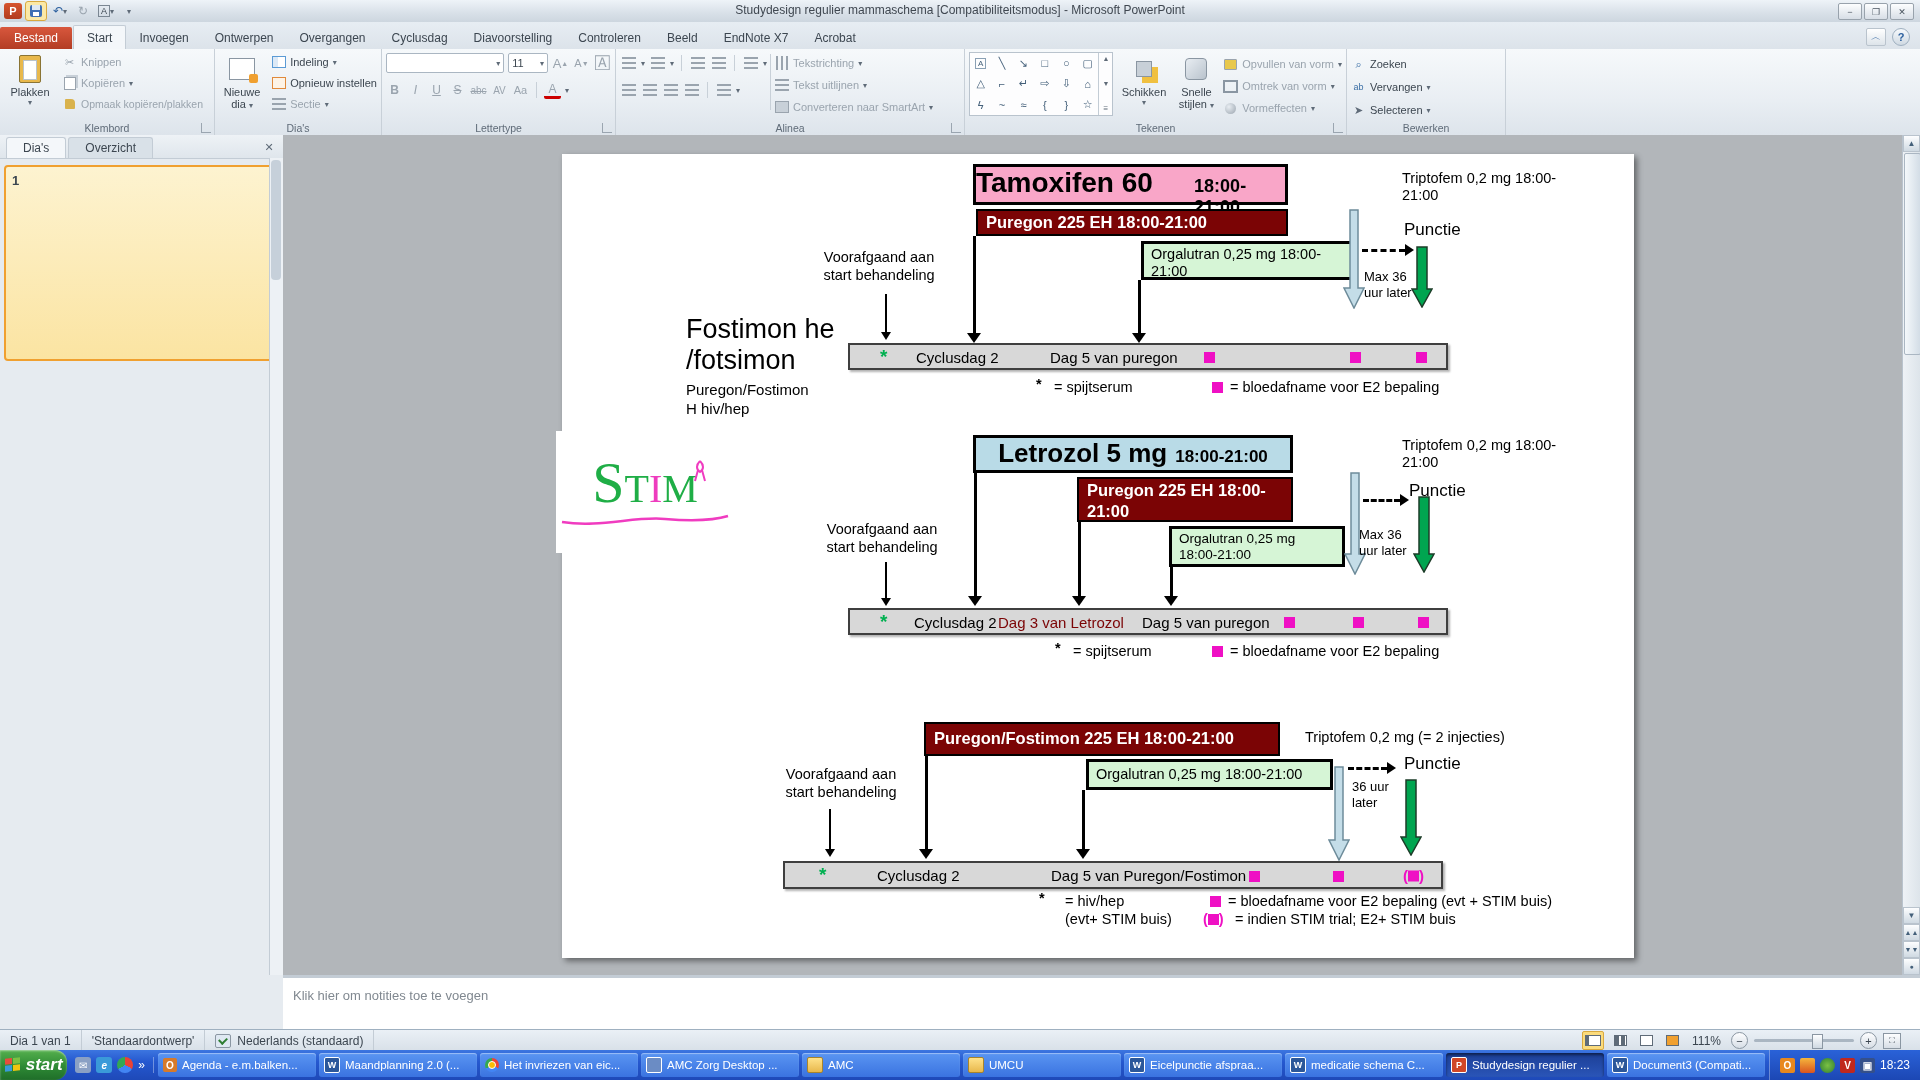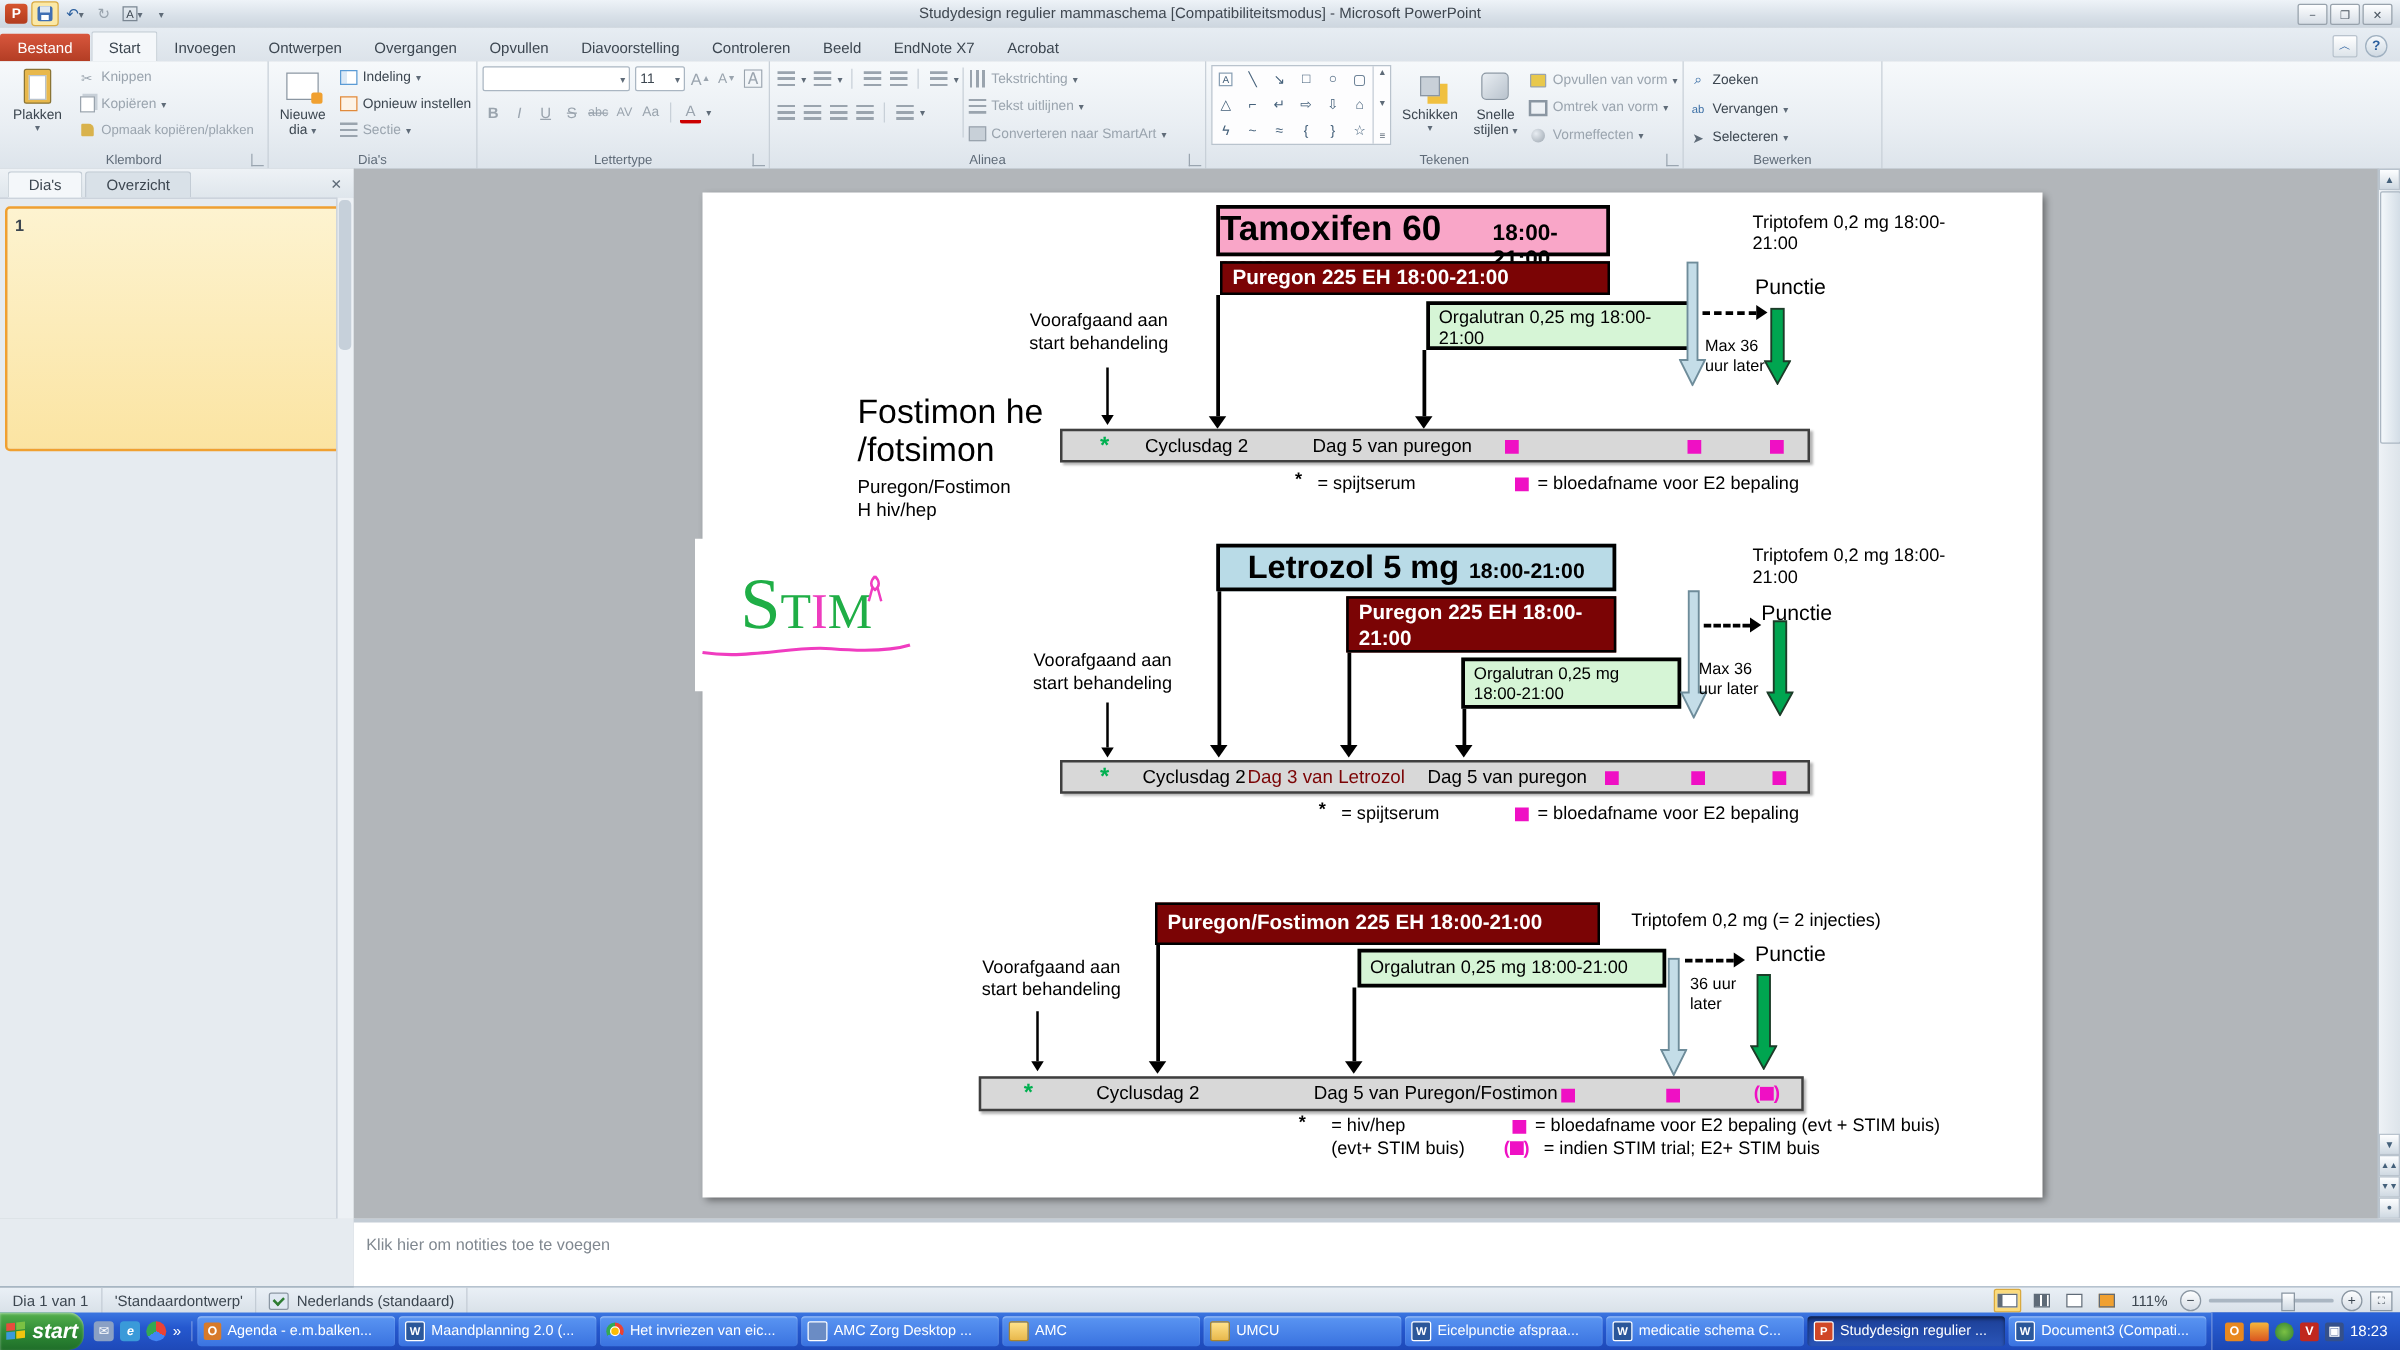--- a/index.html
+++ b/index.html
@@ -103,21 +103,21 @@
   .ribbonmark{position:absolute;left:99px;top:2px}
   
   .notes{position:absolute;top:975px;left:283px;right:0;height:54px;background:#fff;border-top:3px solid #c3ccd5}
   .notes span{display:block;padding:10px 0 0 10px;font-size:13px;color:#808890}
   .notesleft{position:absolute;top:975px;left:0;width:283px;height:54px;background:#e6ebf0;border-right:1px solid #aab6c2}
   
   .status{position:absolute;top:1029px;left:0;width:1920px;height:21px;background:linear-gradient(#eaf0f6,#d8e0e8);border-top:1px solid #9fb0c0;font-size:12px;color:#3c4650;display:flex;align-items:center}
   .stitem{padding:0 10px;height:100%;display:flex;align-items:center;border-right:1px solid #c3ccd5;gap:6px}
   .spell{width:14px;height:12px;background:#dfe8f2;border:1px solid #8a96a2;position:relative;border-radius:2px}
   .spell:after{content:"";position:absolute;left:3px;top:2px;width:6px;height:4px;border-left:2px solid #2e7d32;border-bottom:2px solid #2e7d32;transform:rotate(-45deg)}
-  .stright{margin-left:auto;display:flex;align-items:center;gap:6px;padding-right:6px;height:100%}
+  .stright{margin-left:auto;display:flex;align-items:center;gap:6px;padding-right:19px;height:100%}
   .vb{width:20px;height:17px;display:flex;align-items:center;justify-content:center;border-radius:2px}
   .vb.sel{background:#fbdb7c;border:1px solid #d9a93f}
   .vico{width:11px;height:9px;border:1px solid #5f6b78;background:#fff}
   .vico.split{border-left:4px solid #5f6b78}
   .vico.grid{background:repeating-linear-gradient(90deg,#5f6b78 0 4px,#fff 4px 6px)}
   .ztrack{width:100px;height:3px;background:#aab6c2;position:relative;border-radius:2px}
   .zthumb{position:absolute;left:58px;top:-5px;width:9px;height:13px;background:linear-gradient(#fdfeff,#cfd9e2);border:1px solid #8a96a2}
   .zbtn{width:15px;height:15px;border-radius:50%;border:1px solid #8a96a2;background:linear-gradient(#fdfeff,#d7dee6);display:flex;align-items:center;justify-content:center;font-size:11px;color:#3c4650}
   .fit{width:16px;height:14px;border:1px solid #8a96a2;background:linear-gradient(#fdfeff,#d7dee6);font-size:8px;display:flex;align-items:center;justify-content:center;color:#3c4650}
   
@@ -176,21 +176,21 @@
   </div>
 </div>
 
 <div class="tabrow">
   <div class="tabs">
     <div class="ftab">Bestand</div>
     <div class="rtab active">Start</div>
     <div class="rtab">Invoegen</div>
     <div class="rtab">Ontwerpen</div>
     <div class="rtab">Overgangen</div>
-    <div class="rtab">Opvullen</div>
+    <div class="rtab">Cyclusdag</div>
     <div class="rtab">Diavoorstelling</div>
     <div class="rtab">Controleren</div>
     <div class="rtab">Beeld</div>
     <div class="rtab">EndNote X7</div>
     <div class="rtab">Acrobat</div>
   </div>
   <div class="tabaux">
     <span class="auxb">︿</span>
     <span class="helpb">?</span>
   </div>

